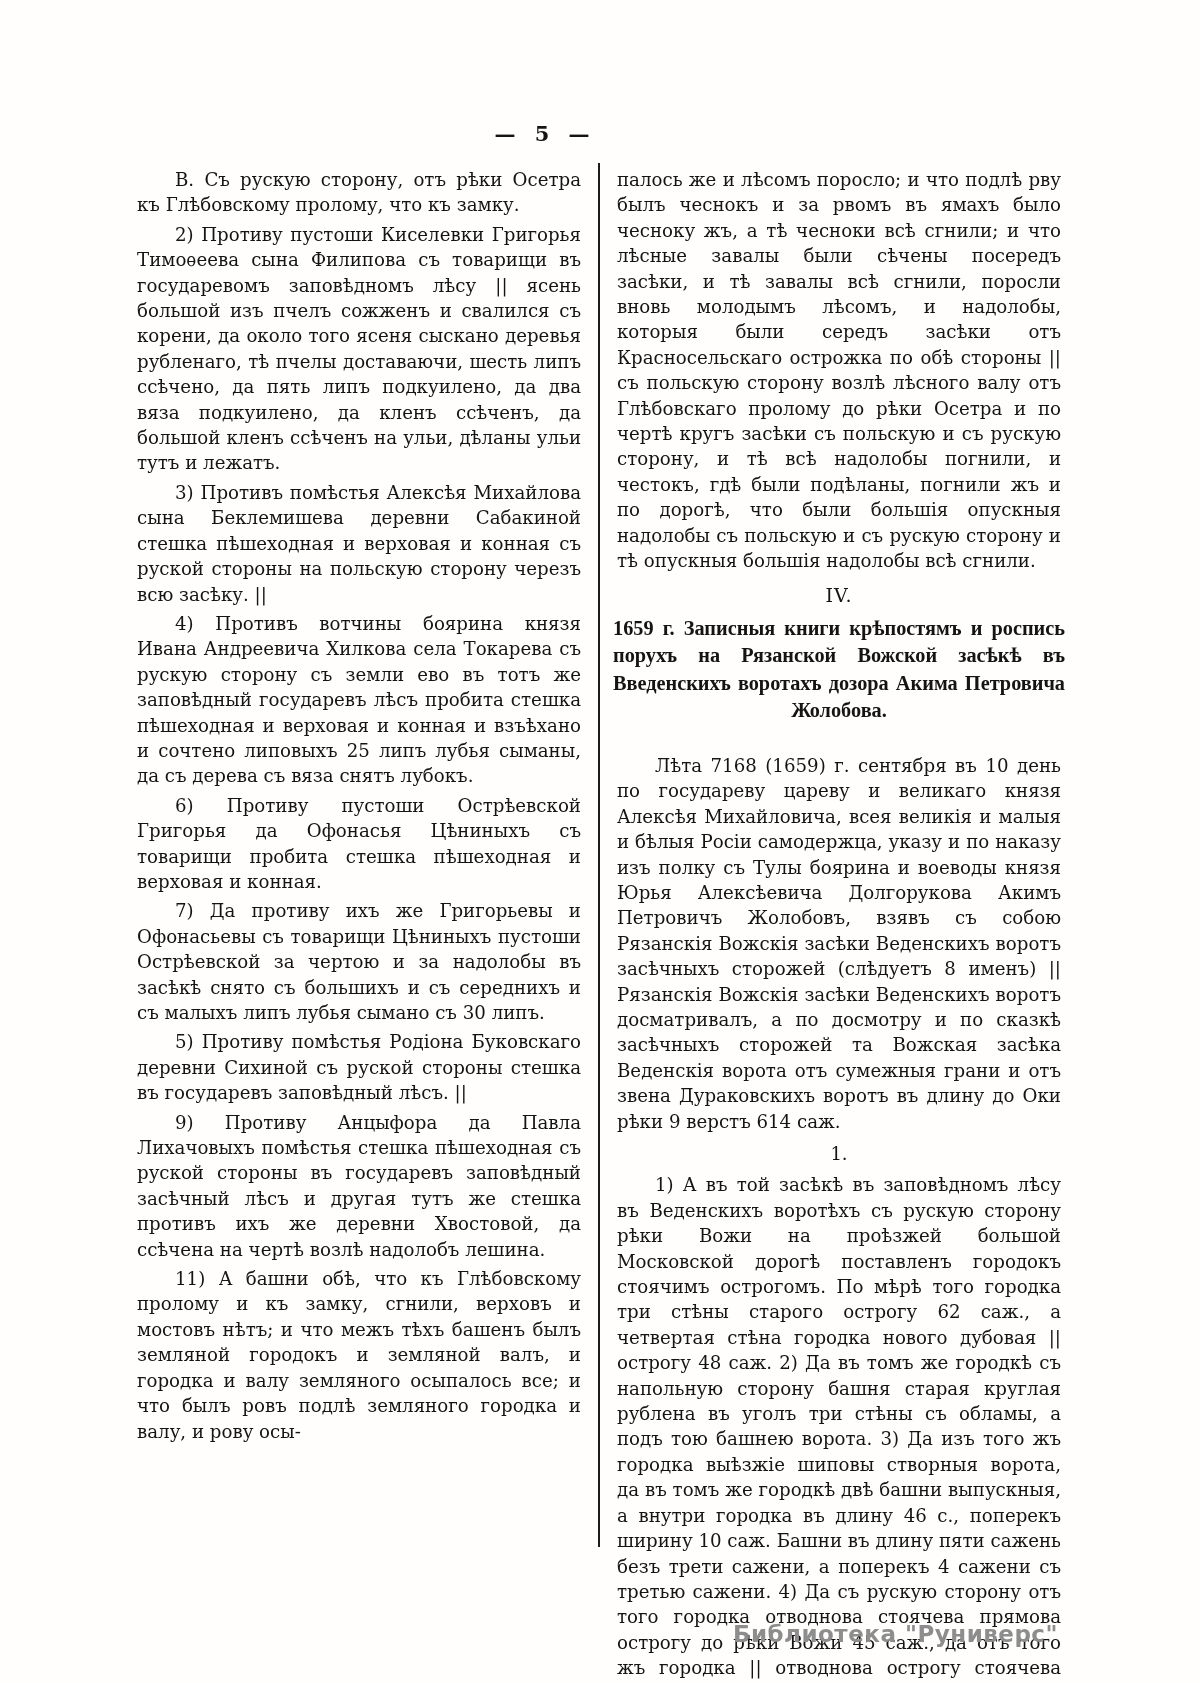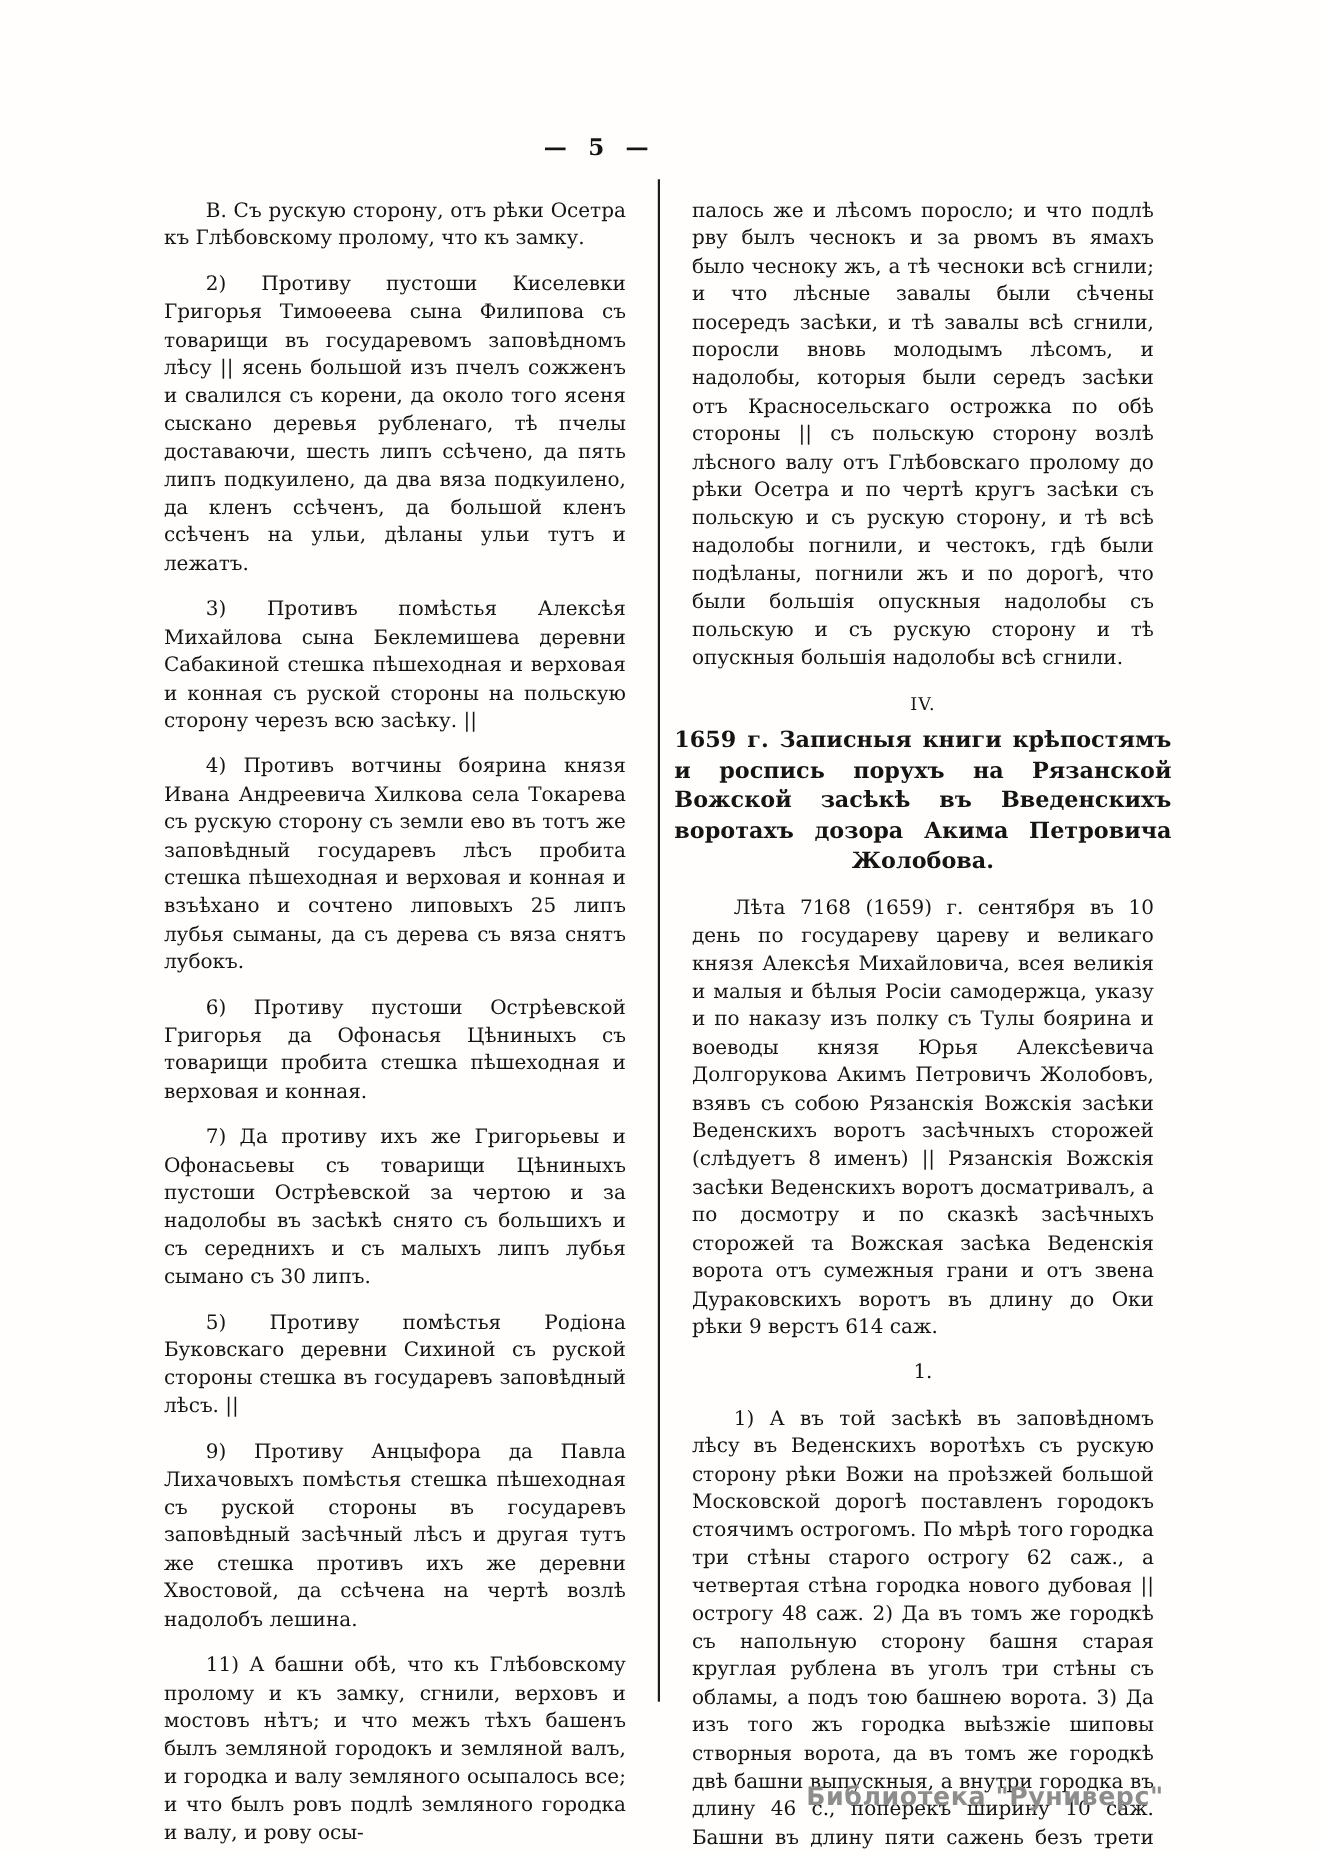--- a/index.html
+++ b/index.html
@@ -44,39 +44,40 @@
     width: 28px;
     display: flex;
     justify-content: center;
   }
   .divider {
     width: 2px;
     background: #1c1c1c;
     height: 1384px;
   }
   .para {
-    margin: 16px;
+    margin: 4px;
     text-indent: 38px;
   }
   .para.no-indent {
     text-indent: 0;
   }
   .section-num {
     text-align: center;
-    font-size: 16px;
+    font-size: 19px;
     letter-spacing: 1px;
     margin: 9px 0 7px 0;
   }
   .section-heading {
     font-weight: 700;
     font-size: 20.3px;
     line-height: 27.5px;
     text-align: justify;
     text-align-last: center;
-    margin: 0 0 16px 0;
+    margin: 0 0 28px 0;
+    font-family: Liberation Serif, serif;
   }
   .sub-num {
     text-align: center;
     font-size: 18px;
     margin: 7px 0 6px 0;
   }
   .watermark {
     position: absolute;
     right: 142px;
     bottom: 36px;

